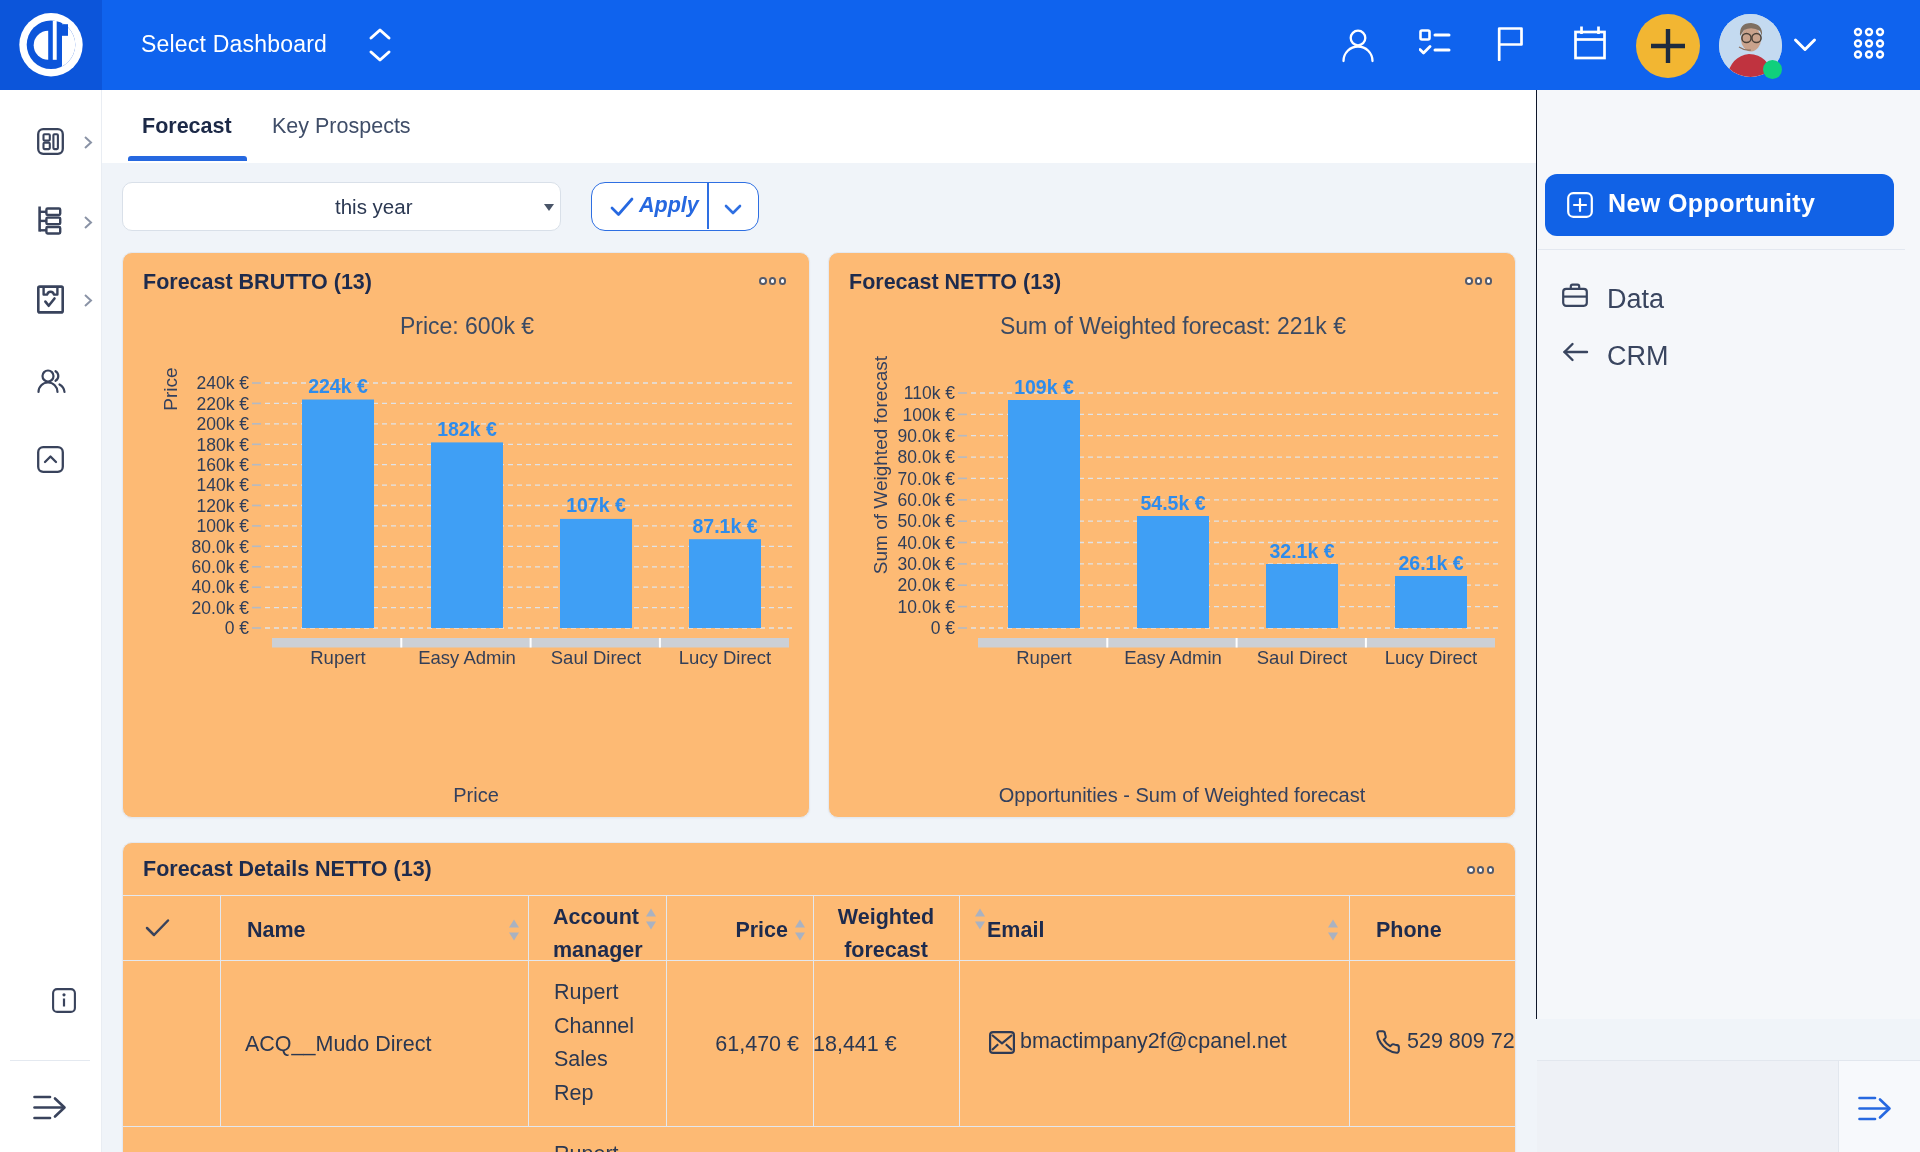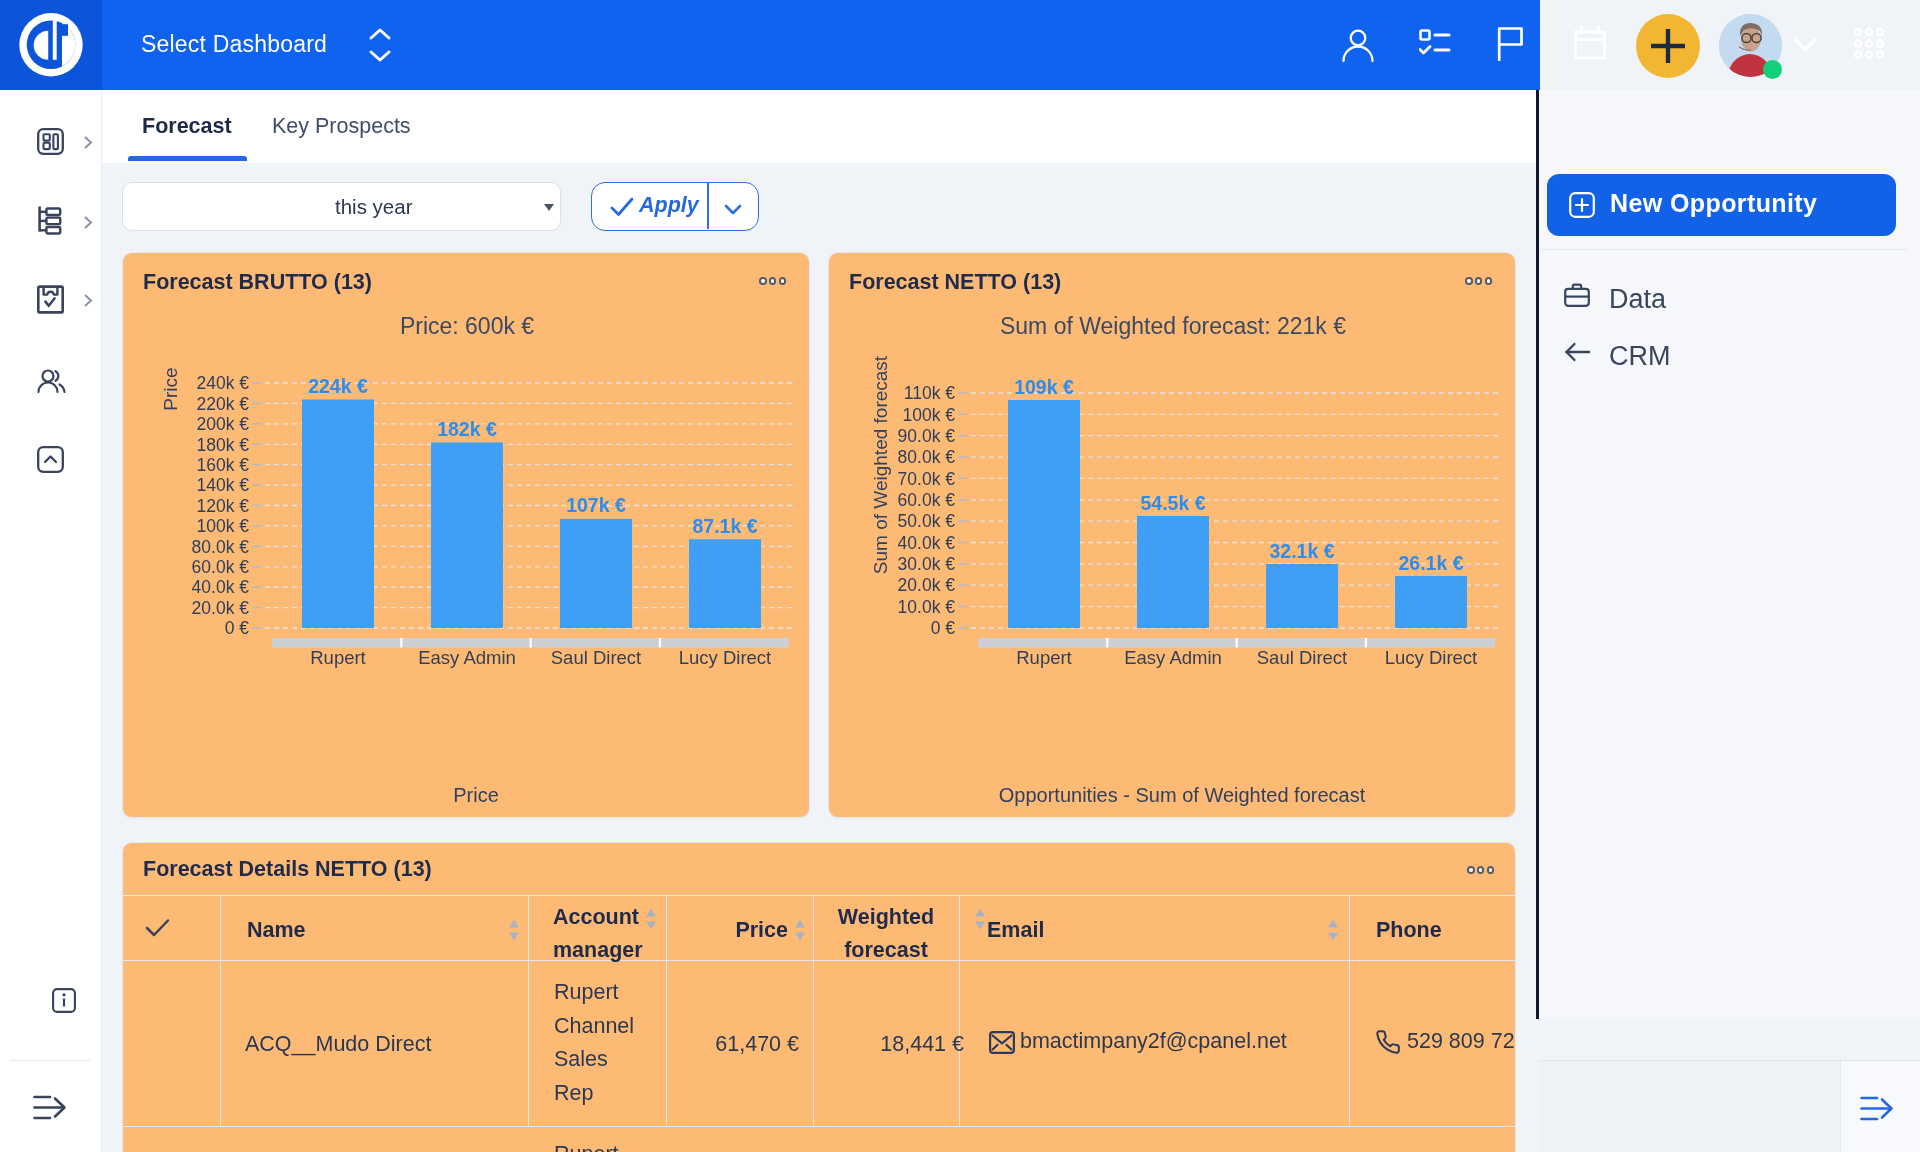--- a/index.html
+++ b/index.html
@@ -1,19 +1,19 @@
 <!DOCTYPE html>
 <html><head>
 <meta charset="utf-8">
 <style>
 * { margin:0; padding:0; box-sizing:border-box; }
 html,body { width:1920px; height:1152px; overflow:hidden; font-family:"Liberation Sans",sans-serif; background:#f0f4f9; }
 .abs { position:absolute; }
 
-#topbar { position:absolute; left:0; top:0; width:1540px; height:90px; background:#0f63ee;text-align:center; }
+#topbar { position:absolute; left:0; top:0; width:1920px; height:90px; background:#0f63ee;text-align:center; }
 #logobox { position:absolute; left:0; top:0; width:102px; height:90px; background:#0c55da; }
 #seldash { position:absolute; left:141px; top:31px; color:#fff; font-size:23px; font-weight:500; letter-spacing:0.2px; }
 #searchpill { position:absolute; left:425px; top:15px; width:890px; height:59px; border-radius:29.5px; background:#1152e8; }
 #searchpill span { position:absolute; left:51px; top:17px; color:#fff; font-size:22px; }
 #plusbtn { position:absolute; left:1636px; top:14px; width:64px; height:64px; border-radius:50%; background:#f2b632; }
 #avatar { position:absolute; left:1719px; top:14px; width:63px; height:63px; border-radius:50%; overflow:hidden; background:#c4daf0; }
 #avdot { position:absolute; left:1763px; top:60px; width:19px; height:19px; border-radius:50%; background:#10d07c; }
 
 #lsidebar { position:absolute; left:0; top:90px; width:102px; height:1062px; background:#ffffff; border-right:1px solid #e9edf3; }
 .licon { position:absolute; left:37px; }
@@ -39,21 +39,21 @@
 #card2 { left:828px; top:252px; width:688px; height:566px; }
 #card3 { left:122px; top:842px; width:1394px; height:340px; overflow:hidden; }
 .cardtitle { position:absolute; left:20px; top:17px; font-size:21.5px; font-weight:700; color:#1e2b4d; }
 .dot { width:7.6px; height:7.6px; border-radius:50%; border:2.1px solid #555b6b; background:#fff; display:inline-block; }
 
 .vline { position:absolute; top:52px; width:1px; height:231px; background:#e3e8ef; }
 .hline { position:absolute; left:0; width:1394px; height:1px; background:#e3e8ef; }
 .th { position:absolute; font-size:21.5px; font-weight:700; color:#1e2b4d; }
 .td { position:absolute; font-size:21.5px; color:#2b3852; line-height:25px; white-space:nowrap; }
 
-#rsidebar { position:absolute; left:1536px; top:90px; width:384px; height:929px; background:#f5f7fa; border-left:3px solid #0f172a; }
+#rsidebar { position:absolute; left:1536px; top:90px; width:384px; height:929px; background:#f5f7fa; border-left:1px solid #0f172a; }
 #newopp { position:absolute; left:8px; top:84px; width:349px; height:62px; background:#1162e6; border-radius:12px; }
 #newopp span { position:absolute; left:63px; top:15px; color:#fff; font-size:25px; font-weight:700; letter-spacing:0.4px; }
 #rdivider { position:absolute; left:1px; top:159px; width:367px; border-top:1px solid #e3e8f0; }
 .ritem { position:absolute; left:70px; font-size:27px; font-weight:500; color:#39455f; }
 #rbl-h { position:absolute; left:0px; top:970px; width:384px; border-top:1px solid #e2e7ee; }
 #rbl-a { position:absolute; left:0; top:971px; width:301px; height:91px; background:#eef1f6; }
 #rbl-b { position:absolute; left:302px; top:971px; width:82px; height:91px; background:#f7f9fc; }
 #rbl-v { position:absolute; left:301px; top:970px; width:1px; height:92px; background:#e2e7ee; }
 </style>
 </head>
@@ -397,21 +397,21 @@
   <div class="th" style="left:864px;top:75px">Email</div>
   <span class="abs" style="left:1204px;top:75px"><svg width="12" height="24" viewBox="0 0 12 24">
         <path d="M6 1.5 L11 9.5 L1 9.5 Z" fill="#a9b2c2"></path>
         <path d="M6 22.5 L11 14.5 L1 14.5 Z" fill="#a9b2c2"></path>
       </svg></span>
   <div class="th" style="left:1253px;top:75px">Phone</div>
 
   <div class="td" style="left:122px;top:189px">ACQ__Mudo Direct</div>
   <div class="td" style="left:431px;top:133px;line-height:33.7px">Rupert<br>Channel<br>Sales<br>Rep</div>
   <div class="td" style="left:11px;top:189px;width:665px;text-align:right">61,470 €</div>
-  <div class="td" style="left:720px;top:189px;width:121px;text-align:right">18,441 €</div>
+  <div class="td" style="left:690px;top:189px;width:121px;text-align:left">18,441 €</div>
   <svg class="abs" style="left:866px;top:188px" width="26" height="23" viewBox="0 0 26 23">
     <rect x="1.1" y="1.1" width="23.8" height="20.8" rx="3" fill="none" stroke="#2e3a54" stroke-width="2.2"></rect>
     <path d="M3 4 L13 12.3 L23 4" fill="none" stroke="#2e3a54" stroke-width="2.2" stroke-linejoin="round"></path>
     <line x1="3" y1="19" x2="9.2" y2="13.2" stroke="#2e3a54" stroke-width="2.2"></line>
     <line x1="23" y1="19" x2="16.8" y2="13.2" stroke="#2e3a54" stroke-width="2.2"></line>
   </svg>
   <div class="td" style="left:897px;top:186px">bmactimpany2f@cpanel.net</div>
   <svg class="abs" style="left:1252px;top:186px" width="26" height="26" viewBox="0 0 24 24">
     <path d="M22 16.92v3a2 2 0 0 1-2.18 2 19.79 19.79 0 0 1-8.63-3.07 19.5 19.5 0 0 1-6-6 19.79 19.79 0 0 1-3.07-8.67A2 2 0 0 1 4.11 2h3a2 2 0 0 1 2 1.72 12.84 12.84 0 0 0 .7 2.81 2 2 0 0 1-.45 2.11L8.09 9.91a16 16 0 0 0 6 6l1.27-1.27a2 2 0 0 1 2.11-.45 12.84 12.84 0 0 0 2.81.7A2 2 0 0 1 22 16.92z" fill="none" stroke="#2e3a54" stroke-width="1.9" stroke-linejoin="round"></path>
   </svg>

